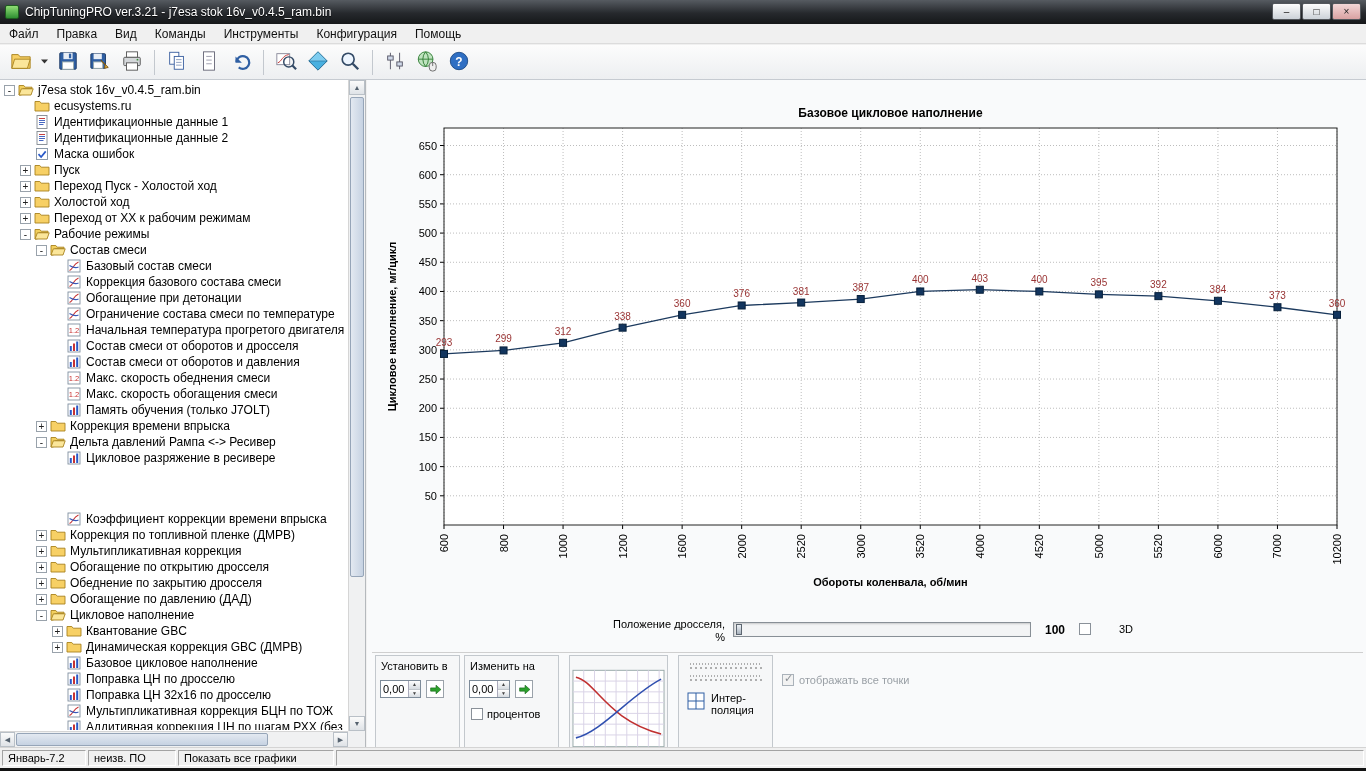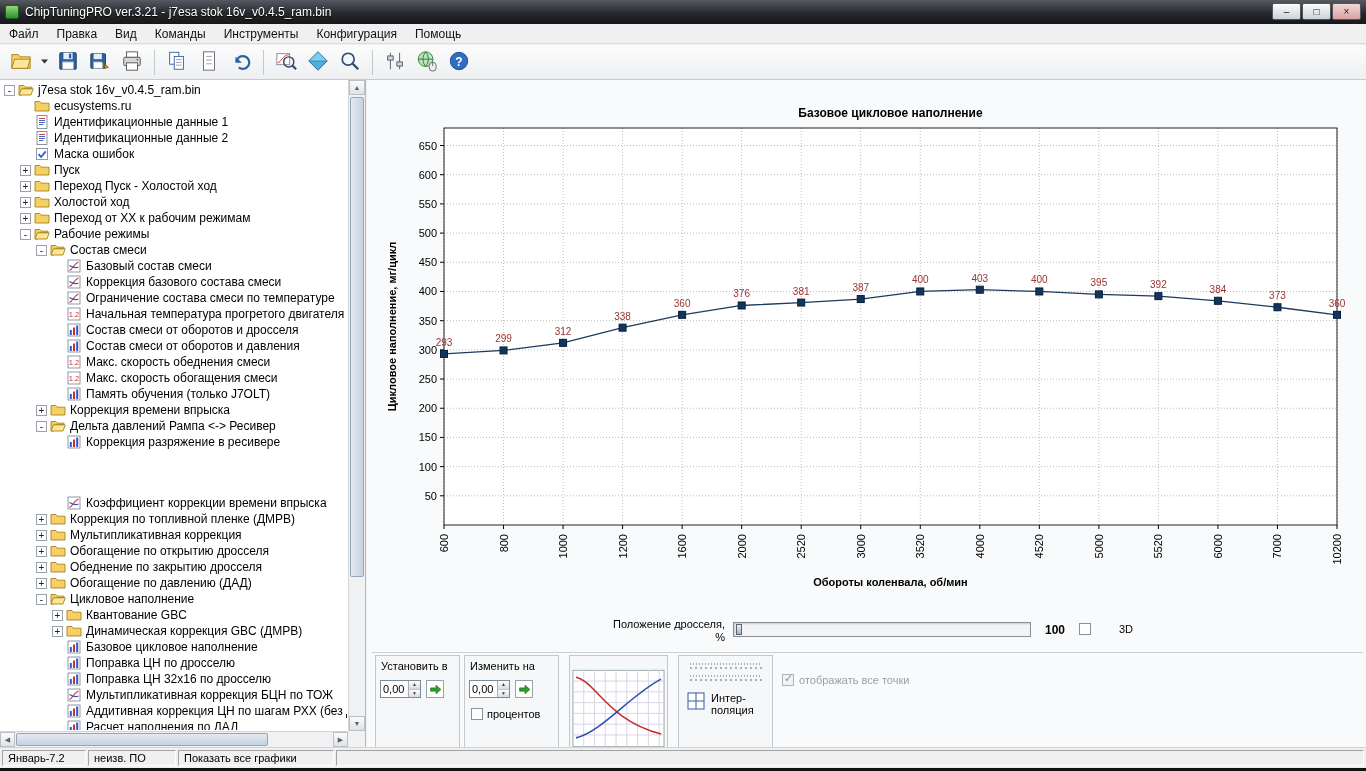--- a/index.html
+++ b/index.html
@@ -387,20 +387,31 @@
         </div>
         <div class="tree-row" style="padding-left: 50px;">
           <span class="expander empty"></span>
           <span class="ticon">
             <svg viewBox="0 0 16 16">
               <rect x="2" y="2" width="12" height="12" fill="#fff" stroke="#8090a0" stroke-width="0.9"></rect>
               <path d="M3.5 12.5C6.5 11.5 7.5 6 12.5 4" fill="none" stroke="#c83232" stroke-width="1.1"></path>
               <path d="M3.5 7.5C6 9 9.5 10.5 12.5 9" fill="none" stroke="#3858b8" stroke-width="1.1"></path>
             </svg>
           </span>
+          <span class="tlabel">Обогащение при детонации</span>
+        </div>
+        <div class="tree-row" style="padding-left: 50px;">
+          <span class="expander empty"></span>
+          <span class="ticon">
+            <svg viewBox="0 0 16 16">
+              <rect x="2" y="2" width="12" height="12" fill="#fff" stroke="#8090a0" stroke-width="0.9"></rect>
+              <path d="M3.5 12.5C6.5 11.5 7.5 6 12.5 4" fill="none" stroke="#c83232" stroke-width="1.1"></path>
+              <path d="M3.5 7.5C6 9 9.5 10.5 12.5 9" fill="none" stroke="#3858b8" stroke-width="1.1"></path>
+            </svg>
+          </span>
           <span class="tlabel">Ограничение состава смеси по температуре</span>
         </div>
         <div class="tree-row" style="padding-left: 50px;">
           <span class="expander empty"></span>
           <span class="ticon">
             <svg viewBox="0 0 16 16">
               <rect x="2" y="2" width="12" height="12" fill="#fff" stroke="#8090a0" stroke-width="0.9"></rect>
               <text x="8" y="11" text-anchor="middle" font-size="7.5" fill="#c83232">1.2</text>
             </svg>
           </span>
@@ -484,21 +495,21 @@
         <div class="tree-row" style="padding-left: 50px;">
           <span class="expander empty"></span>
           <span class="ticon">
             <svg viewBox="0 0 16 16">
               <rect x="2" y="2" width="12" height="12" fill="#fff" stroke="#8090a0" stroke-width="0.9"></rect>
               <rect x="3.8" y="8" width="2" height="5" fill="#2858c8"></rect>
               <rect x="7" y="5.5" width="2" height="7.5" fill="#c83232"></rect>
               <rect x="10.2" y="3.5" width="2" height="9.5" fill="#2858c8"></rect>
             </svg>
           </span>
-          <span class="tlabel">Коррекция разряжение в ресивере</span>
+          <span class="tlabel">Цикловое разряжение в ресивере</span>
         </div>
         <div class="tree-row" style="padding-left: 50px; margin-top: 45px;">
           <span class="expander empty"></span>
           <span class="ticon">
             <svg viewBox="0 0 16 16">
               <rect x="2" y="2" width="12" height="12" fill="#fff" stroke="#8090a0" stroke-width="0.9"></rect>
               <path d="M3.5 12.5C6.5 11.5 7.5 6 12.5 4" fill="none" stroke="#c83232" stroke-width="1.1"></path>
               <path d="M3.5 7.5C6 9 9.5 10.5 12.5 9" fill="none" stroke="#3858b8" stroke-width="1.1"></path>
             </svg>
           </span>

